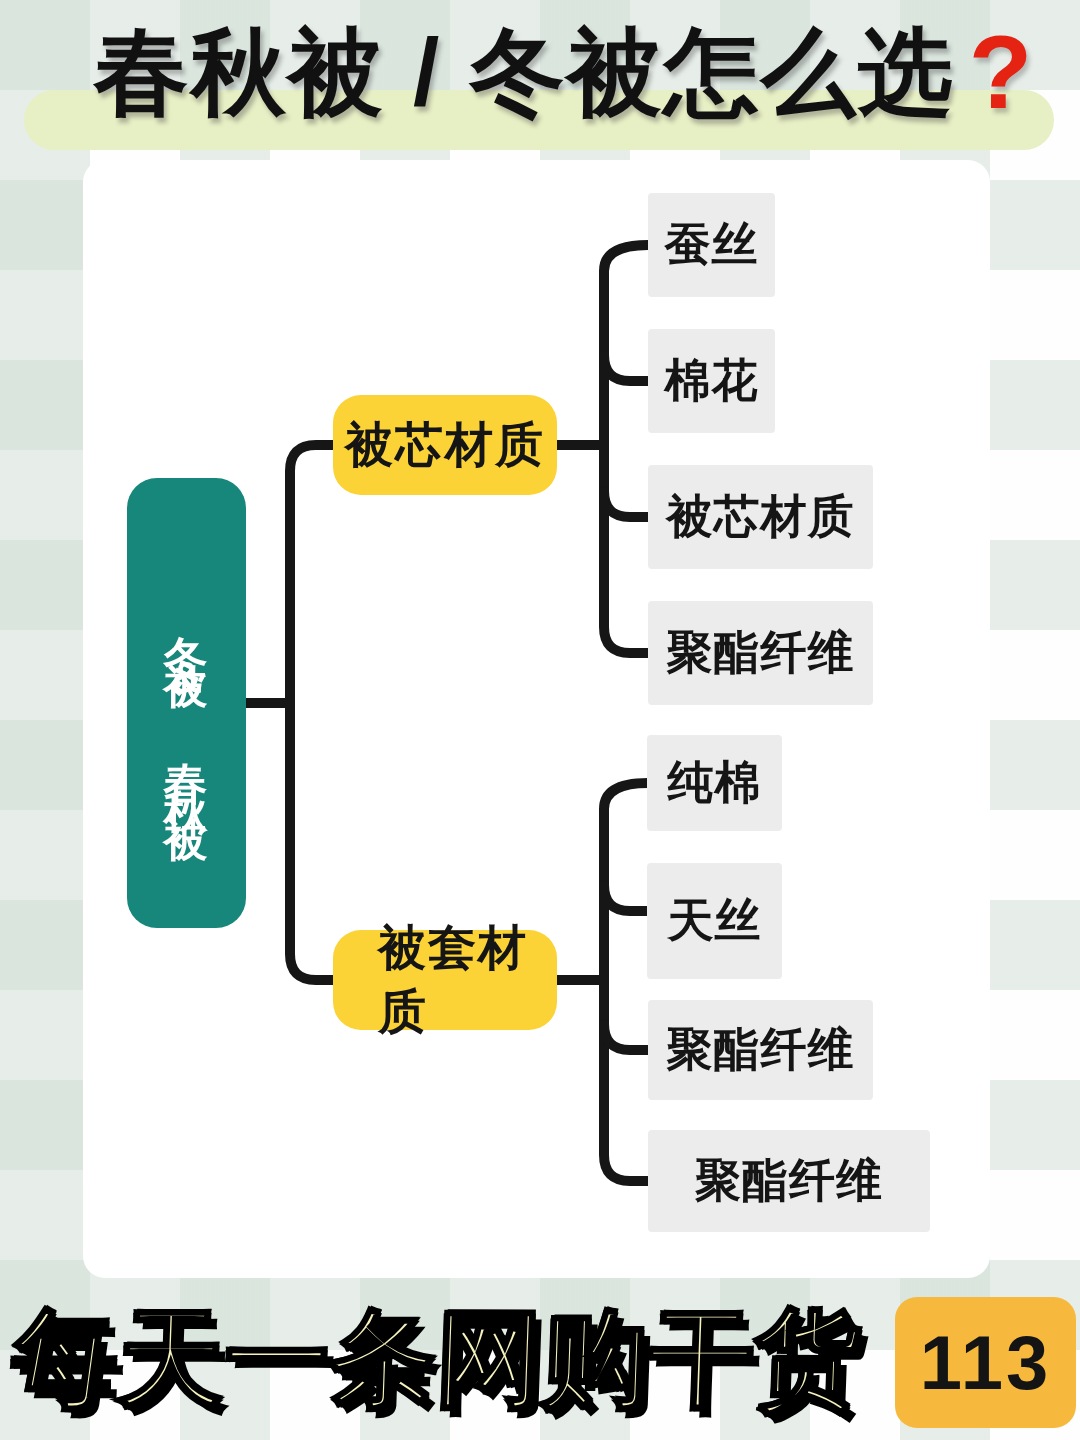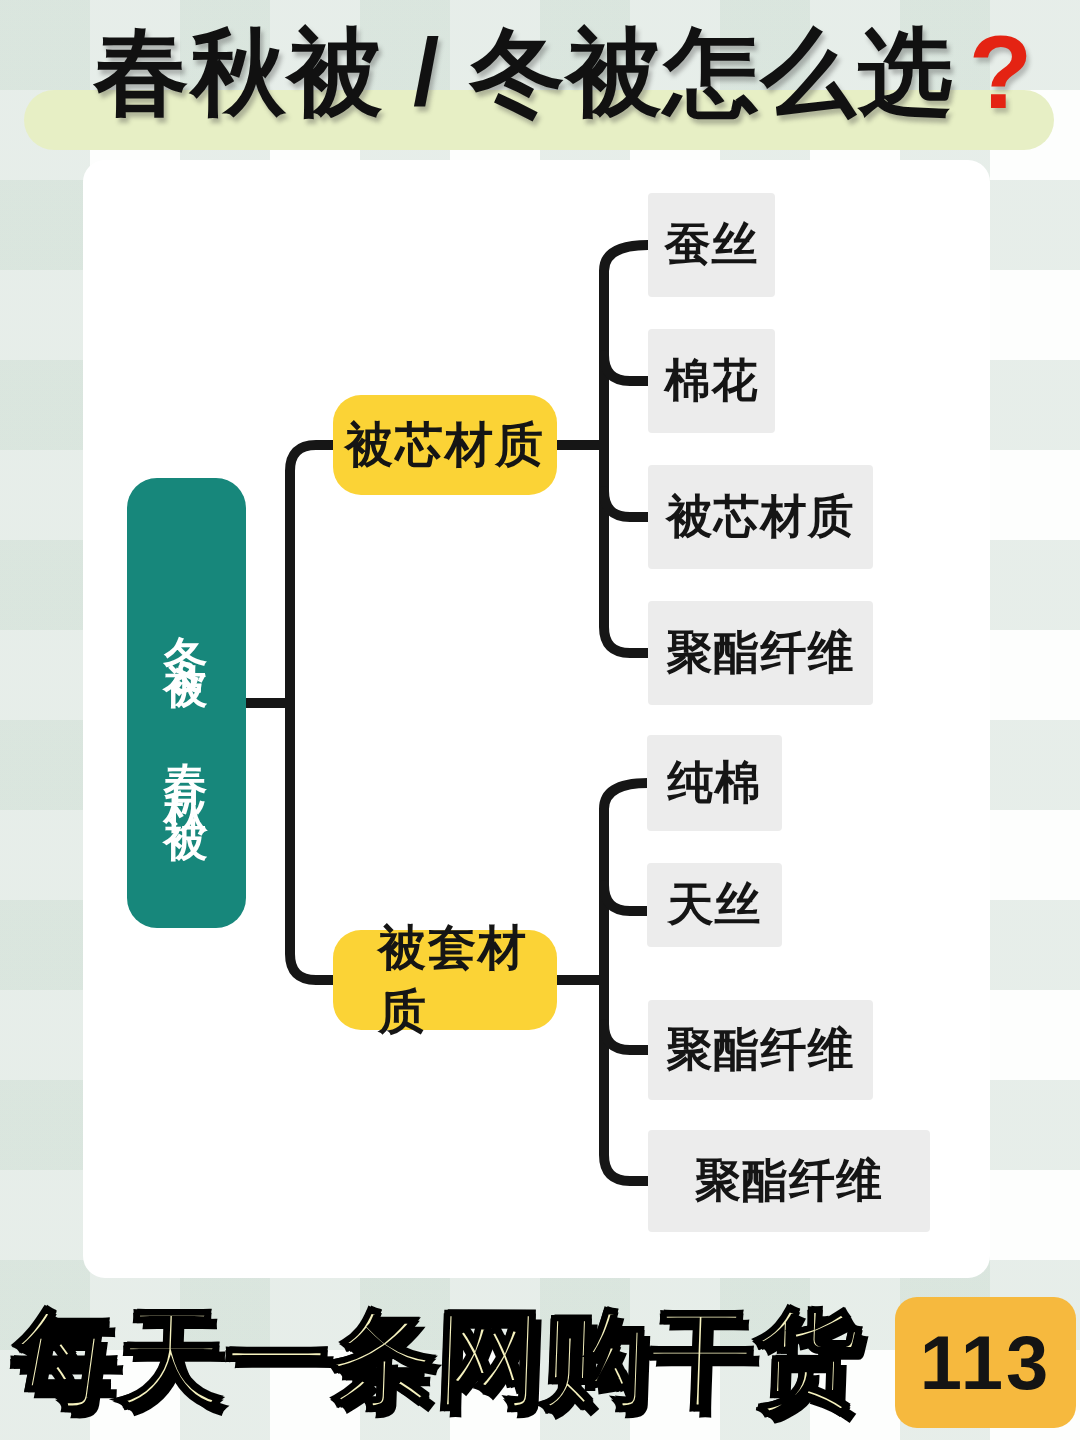--- a/index.html
+++ b/index.html
@@ -47,21 +47,21 @@
   .branch-2{left:333px;top:930px;padding-left:45px;}
   .leaf-node{
     background:var(--leaf,#ececec);border-radius:4px;
     color:#151515;font-size:46px;font-weight:600;letter-spacing:1px;
   }
   .l-b1c1{left:648px;top:193px;width:127px;height:104px;}
   .l-b1c2{left:648px;top:329px;width:127px;height:104px;}
   .l-b1c3{left:648px;top:465px;width:225px;height:104px;}
   .l-b1c4{left:648px;top:601px;width:225px;height:104px;}
   .l-b2c1{left:647px;top:735px;width:135px;height:96px;}
-  .l-b2c2{left:647px;top:863px;width:135px;height:84px;}
+  .l-b2c2{left:647px;top:863px;width:135px;height:116px;}
   .l-b2c3{left:648px;top:1000px;width:225px;height:100px;}
   .l-b2c4{left:648px;top:1130px;width:282px;height:102px;}
   
   .connectors{position:absolute;left:0;top:0;width:1080px;height:1440px;z-index:2;pointer-events:none;}
   .connectors path{fill:none;stroke:var(--line,#161616);stroke-width:10;stroke-linecap:round;}
   
   .footer-banner{
     position:absolute;left:12px;top:1288px;z-index:3;
     font-size:106px;font-weight:900;letter-spacing:0px;white-space:nowrap;
     color:var(--cream,#f6f2be);

